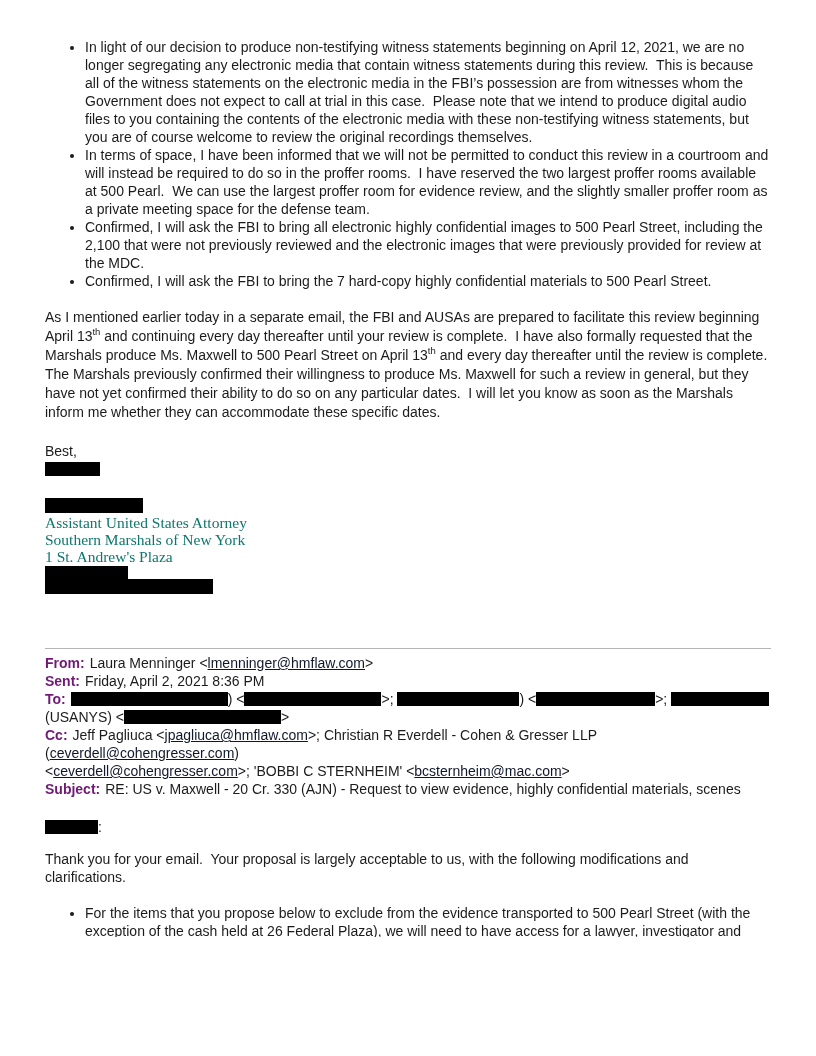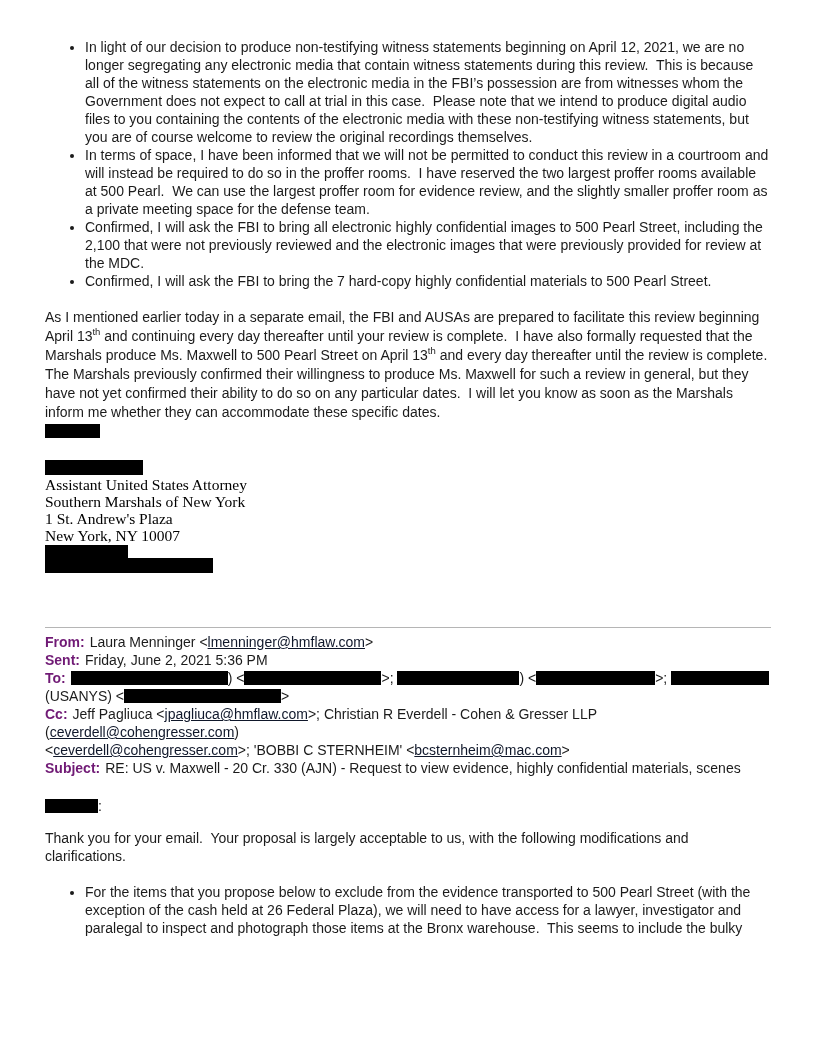--- a/index.html
+++ b/index.html
@@ -20,21 +20,21 @@
   ul.l1 { list-style:disc outside; padding-left:40px; }
   ul.l1 > li { font-size:14px; line-height:18px; white-space:pre-wrap; }
   ul.l2 { list-style:circle outside; padding-left:40px; }
   ul.l2 > li { font-size:14px; line-height:18px; white-space:pre-wrap; }
   .para { margin-top:18px; font-size:14px; line-height:19px; white-space:pre-wrap; }
   sup { font-size:9.5px; line-height:0; }
   .signoff { margin-top:20px; }
   .red-line { line-height:18px; }
   .redaction { display:inline-block; background:#000000; height:14px; vertical-align:-2px; }
   .sig-name-line { margin-top:20px; line-height:16px; }
-  .sig-serif { font-family:"Liberation Serif", serif; font-size:15.5px; line-height:17px; color:#000000; }
+  .sig-serif { font-family:"Liberation Serif", serif; font-size:15.5px; line-height:17px; color:#0f766e; }
   .bar-line { line-height:14px; }
   .divider { border-top:1px solid #b5b5b5; margin-top:54px; width:726px; }
   .hdr { margin-top:5px; }
   .hdr-row { font-size:14px; line-height:18px; white-space:pre-wrap; }
   .hdr-label { font-weight:bold; color:#701a75; padding-right:5px; }
   a.link { color:#0f172a; text-decoration:underline; cursor:pointer; }
   .salutation { margin-top:20px; line-height:18px; font-size:14px; }
   .intro { margin-top:14px; }
   .bottom-list { margin-top:18px; }
 </style>
@@ -45,35 +45,35 @@
 
   <ul class="l1">
     <li>In light of our decision to produce non-testifying witness statements beginning on April 12, 2021, we are no longer segregating any electronic media that contain witness statements during this review.  This is because all of the witness statements on the electronic media in the FBI’s possession are from witnesses whom the Government does not expect to call at trial in this case.  Please note that we intend to produce digital audio files to you containing the contents of the electronic media with these non-testifying witness statements, but you are of course welcome to review the original recordings themselves.</li>
     <li>In terms of space, I have been informed that we will not be permitted to conduct this review in a courtroom and will instead be required to do so in the proffer rooms.  I have reserved the two largest proffer rooms available at 500 Pearl.  We can use the largest proffer room for evidence review, and the slightly smaller proffer room as a private meeting space for the defense team.</li>
     <li>Confirmed, I will ask the FBI to bring all electronic highly confidential images to 500 Pearl Street, including the 2,100 that were not previously reviewed and the electronic images that were previously provided for review at the MDC.</li>
     <li>Confirmed, I will ask the FBI to bring the 7 hard-copy highly confidential materials to 500 Pearl Street.</li>
   </ul>
 
   <div class="para"><span>As I mentioned earlier today in a separate email, the FBI and AUSAs are prepared to facilitate this review beginning April 13</span><sup>th</sup><span> and continuing every day thereafter until your review is complete.  I have also formally requested that the Marshals produce Ms. Maxwell to 500 Pearl Street on April 13</span><sup>th</sup><span> and every day thereafter until the review is complete.  The Marshals previously confirmed their willingness to produce Ms. Maxwell for such a review in general, but they have not yet confirmed their ability to do so on any particular dates.  I will let you know as soon as the Marshals inform me whether they can accommodate these specific dates.</span></div>
 
+  <div class="sans signoff">Best,</div>
   <div class="red-line"><span class="redaction" style="width:55px;height:14px;"></span></div>
 
   <div class="sig-name-line"><span class="redaction" style="width:98px;height:15px;"></span></div>
   <div class="sig-serif">Assistant United States Attorney</div>
   <div class="sig-serif">Southern Marshals of New York</div>
   <div class="sig-serif">1 St. Andrew's Plaza</div>
-  <div class="sig-serif">New York, NY 10007</div>
   <div class="bar-line"><span class="redaction" style="width:83px;height:13px;"></span></div>
   <div class="bar-line"><span class="redaction" style="width:168px;height:15px;"></span></div>
 
   <div class="divider"></div>
 
   <div class="hdr">
     <div class="hdr-row"><span class="hdr-label">From:</span><span>Laura Menninger &lt;</span><a class="link">lmenninger@hmflaw.com</a><span>&gt;</span></div>
-    <div class="hdr-row"><span class="hdr-label">Sent:</span><span>Friday, June 2, 2021 5:36 PM</span></div>
+    <div class="hdr-row"><span class="hdr-label">Sent:</span><span>Friday, April 2, 2021 8:36 PM</span></div>
     <div class="hdr-row"><span class="hdr-label">To:</span><span class="redaction" style="width:157px;"></span><span>) &lt;</span><span class="redaction" style="width:137px;"></span><span>&gt;; </span><span class="redaction" style="width:122px;"></span><span>) &lt;</span><span class="redaction" style="width:119px;"></span><span>&gt;; </span><span class="redaction" style="width:98px;"></span></div>
     <div class="hdr-row"><span>(USANYS) &lt;</span><span class="redaction" style="width:157px;"></span><span>&gt;</span></div>
     <div class="hdr-row"><span class="hdr-label">Cc:</span><span>Jeff Pagliuca &lt;</span><a class="link">jpagliuca@hmflaw.com</a><span>&gt;; Christian R Everdell - Cohen &amp; Gresser LLP (</span><a class="link">ceverdell@cohengresser.com</a><span>)</span></div>
     <div class="hdr-row"><span>&lt;</span><a class="link">ceverdell@cohengresser.com</a><span>&gt;; 'BOBBI C STERNHEIM' &lt;</span><a class="link">bcsternheim@mac.com</a><span>&gt;</span></div>
     <div class="hdr-row"><span class="hdr-label">Subject:</span><span>RE: US v. Maxwell - 20 Cr. 330 (AJN) - Request to view evidence, highly confidential materials, scenes</span></div>
   </div>
 
   <div class="salutation"><span class="redaction" style="width:53px;"></span><span>:</span></div>
 
   <div class="sans intro">Thank you for your email.  Your proposal is largely acceptable to us, with the following modifications and clarifications.</div>

